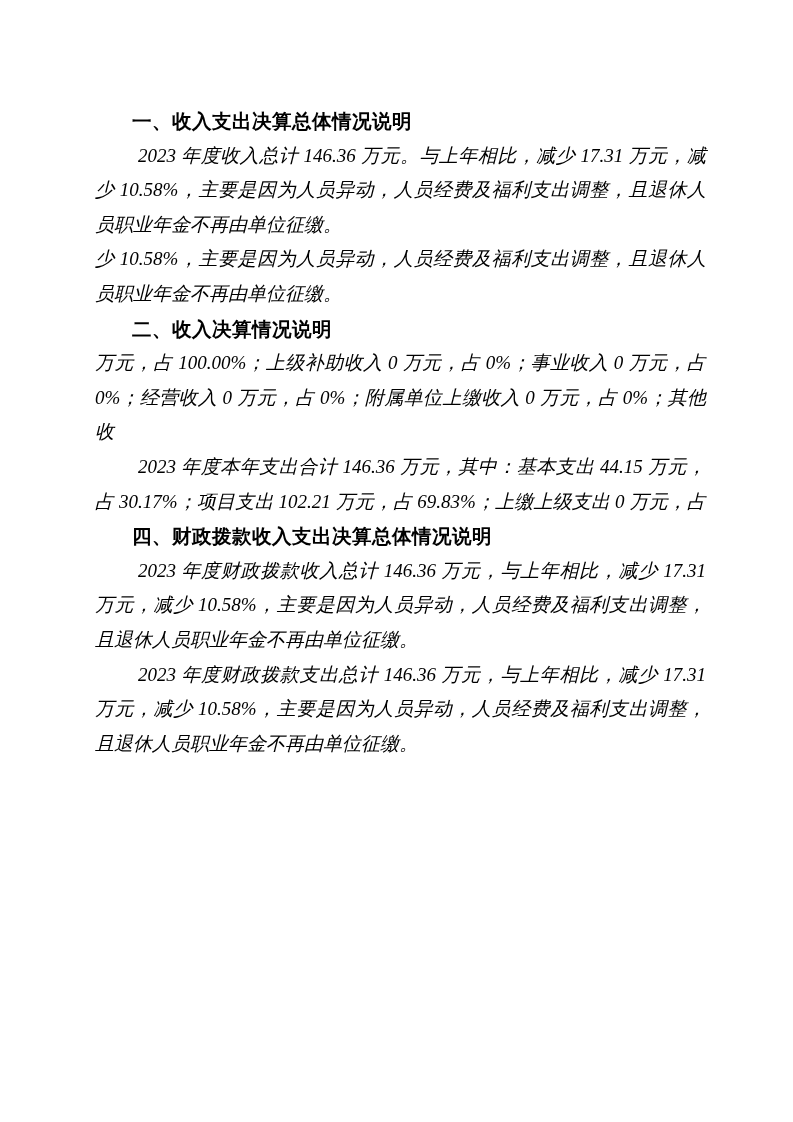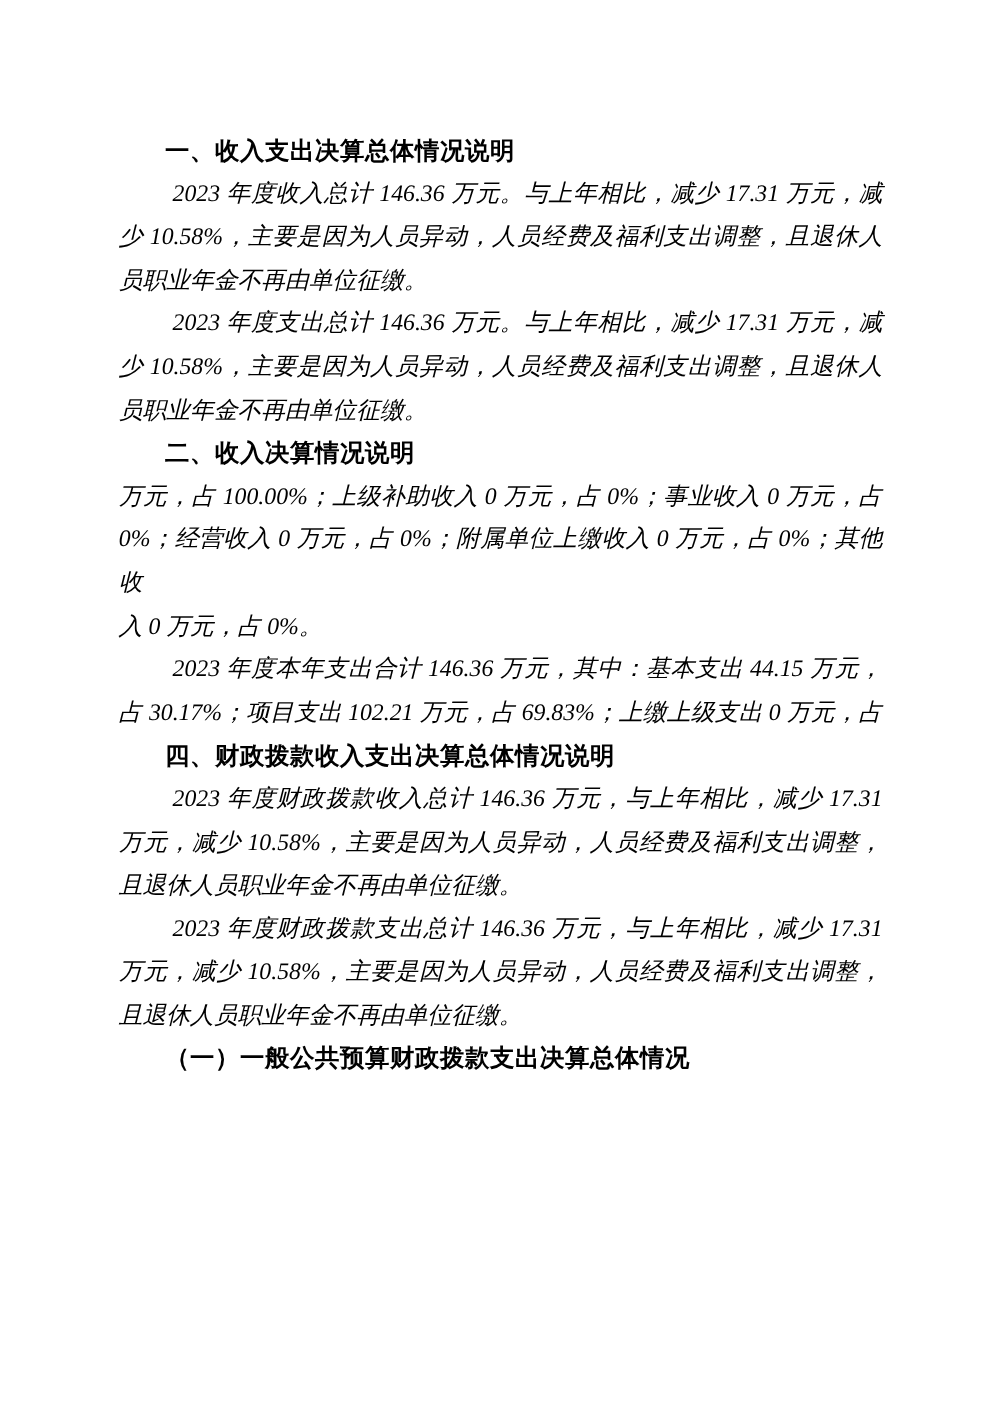--- a/index.html
+++ b/index.html
@@ -56,31 +56,29 @@
 
     <div class="heading">一、收入支出决算总体情况说明</div>
 
     <div class="para">
       <div class="line indent">2023 年度收入总计 146.36 万元。与上年相比，减少 17.31 万元，减</div>
       <div class="line">少 10.58%，主要是因为人员异动，人员经费及福利支出调整，且退休人</div>
       <div class="line last">员职业年金不再由单位征缴。</div>
     </div>
 
     <div class="para">
-      <div class="line indent">2023 年度支出总计 146.36 万元。与上年相比，减少 17.31 万元，减</div>
       <div class="line">少 10.58%，主要是因为人员异动，人员经费及福利支出调整，且退休人</div>
       <div class="line last">员职业年金不再由单位征缴。</div>
     </div>
 
     <div class="heading">二、收入决算情况说明</div>
 
     <div class="para">
       <div class="line">万元，占 100.00%；上级补助收入 0 万元，占 0%；事业收入 0 万元，占</div>
       <div class="line">0%；经营收入 0 万元，占 0%；附属单位上缴收入 0 万元，占 0%；其他收</div>
-      <div class="line last">入 0 万元，占 0%。</div>
     </div>
 
 
     <div class="para">
       <div class="line indent">2023 年度本年支出合计 146.36 万元，其中：基本支出 44.15 万元，</div>
       <div class="line">占 30.17%；项目支出 102.21 万元，占 69.83%；上缴上级支出 0 万元，占</div>
     </div>
 
     <div class="heading">四、财政拨款收入支出决算总体情况说明</div>
 
@@ -90,16 +88,15 @@
       <div class="line last">且退休人员职业年金不再由单位征缴。</div>
     </div>
 
     <div class="para">
       <div class="line indent">2023 年度财政拨款支出总计 146.36 万元，与上年相比，减少 17.31</div>
       <div class="line">万元，减少 10.58%，主要是因为人员异动，人员经费及福利支出调整，</div>
       <div class="line last">且退休人员职业年金不再由单位征缴。</div>
     </div>
 
 
-    <div class="heading">（一）一般公共预算财政拨款支出决算总体情况</div>
 
   </div>
 </div>
 
 </body></html>

